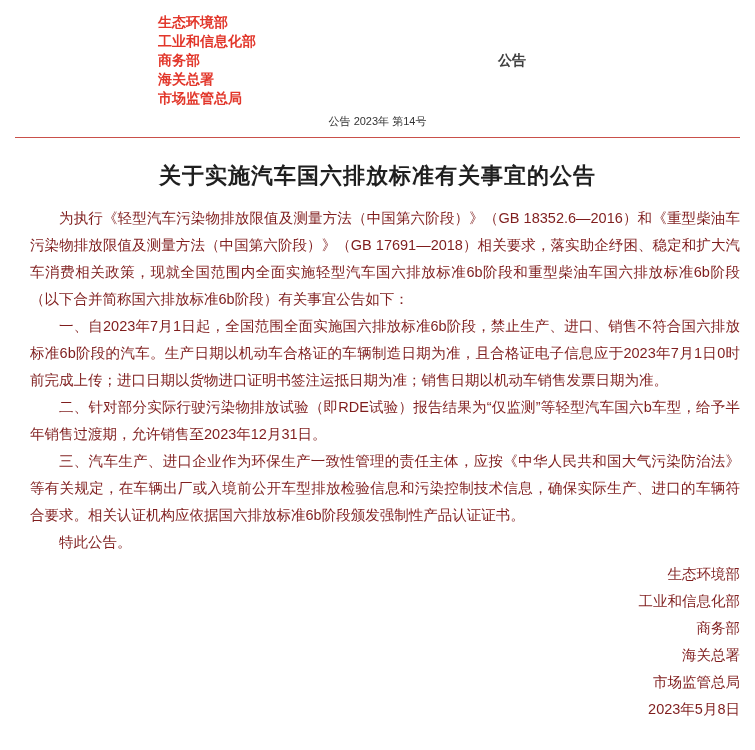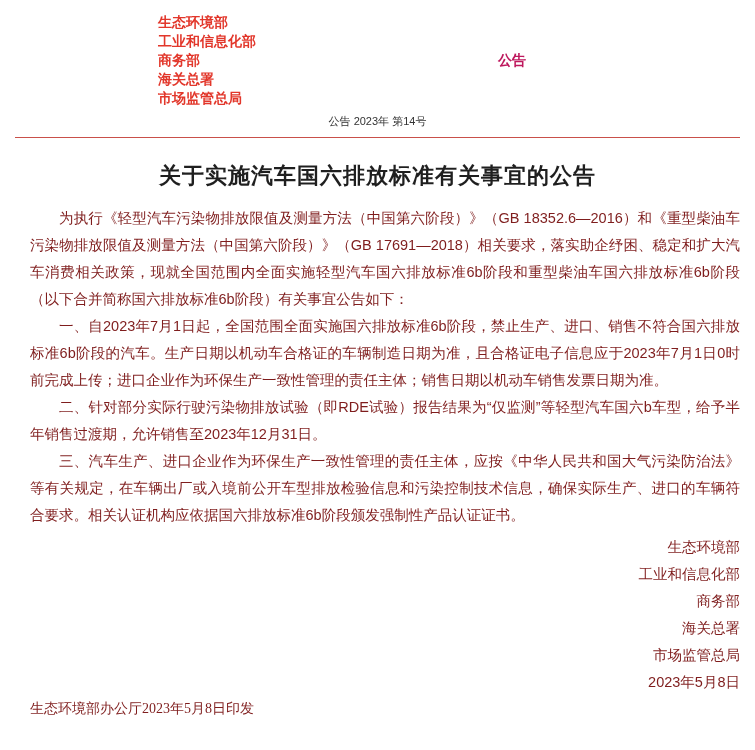--- a/index.html
+++ b/index.html
@@ -24,21 +24,21 @@
     color: #e2372b;
     font-weight: bold;
     font-size: 14px;
     line-height: 19px;
     white-space: nowrap;
   }
   .notice-label {
     position: absolute;
     top: 51px;
     left: 498px;
-    color: #be185d;
+    color: #404040;
     font-weight: bold;
     font-size: 14px;
     line-height: 19px;
   }
   .doc-number {
     position: absolute;
     top: 114px;
     left: 0;
     width: 100%;
     text-align: center;
@@ -109,23 +109,24 @@
   <div class="notice-label">公告</div>
 
   <div class="doc-number">公告 2023年 第14号</div>
 
   <div class="red-divider"></div>
 
   <h1 class="doc-title">关于实施汽车国六排放标准有关事宜的公告</h1>
 
   <div class="doc-body">
     <p>为执行《轻型汽车污染物排放限值及测量方法（中国第六阶段）》（GB 18352.6—2016）和《重型柴油车污染物排放限值及测量方法（中国第六阶段）》（GB 17691—2018）相关要求，落实助企纾困、稳定和扩大汽车消费相关政策，现就全国范围内全面实施轻型汽车国六排放标准6b阶段和重型柴油车国六排放标准6b阶段（以下合并简称国六排放标准6b阶段）有关事宜公告如下：</p>
-    <p>一、自2023年7月1日起，全国范围全面实施国六排放标准6b阶段，禁止生产、进口、销售不符合国六排放标准6b阶段的汽车。生产日期以机动车合格证的车辆制造日期为准，且合格证电子信息应于2023年7月1日0时前完成上传；进口企业作为环保生产一致性管理的责任主体；销售日期以机动车销售发票日期为准。</p>
+    <p>一、自2023年7月1日起，全国范围全面实施国六排放标准6b阶段，禁止生产、进口、销售不符合国六排放标准6b阶段的汽车。生产日期以机动车合格证的车辆制造日期为准，且合格证电子信息应于2023年7月1日0时前完成上传；进口日期以货物进口证明书签注运抵日期为准；销售日期以机动车销售发票日期为准。</p>
     <p>二、针对部分实际行驶污染物排放试验（即RDE试验）报告结果为“仅监测”等轻型汽车国六b车型，给予半年销售过渡期，允许销售至2023年12月31日。</p>
     <p>三、汽车生产、进口企业作为环保生产一致性管理的责任主体，应按《中华人民共和国大气污染防治法》等有关规定，在车辆出厂或入境前公开车型排放检验信息和污染控制技术信息，确保实际生产、进口的车辆符合要求。相关认证机构应依据国六排放标准6b阶段颁发强制性产品认证证书。</p>
+    <p>特此公告。</p>
 
     <div class="signature-block">
       <div class="sig-line">生态环境部</div>
       <div class="sig-line">工业和信息化部</div>
       <div class="sig-line">商务部</div>
       <div class="sig-line">海关总署</div>
       <div class="sig-line">市场监管总局</div>
       <div class="sig-line">2023年5月8日</div>
     </div>
 

